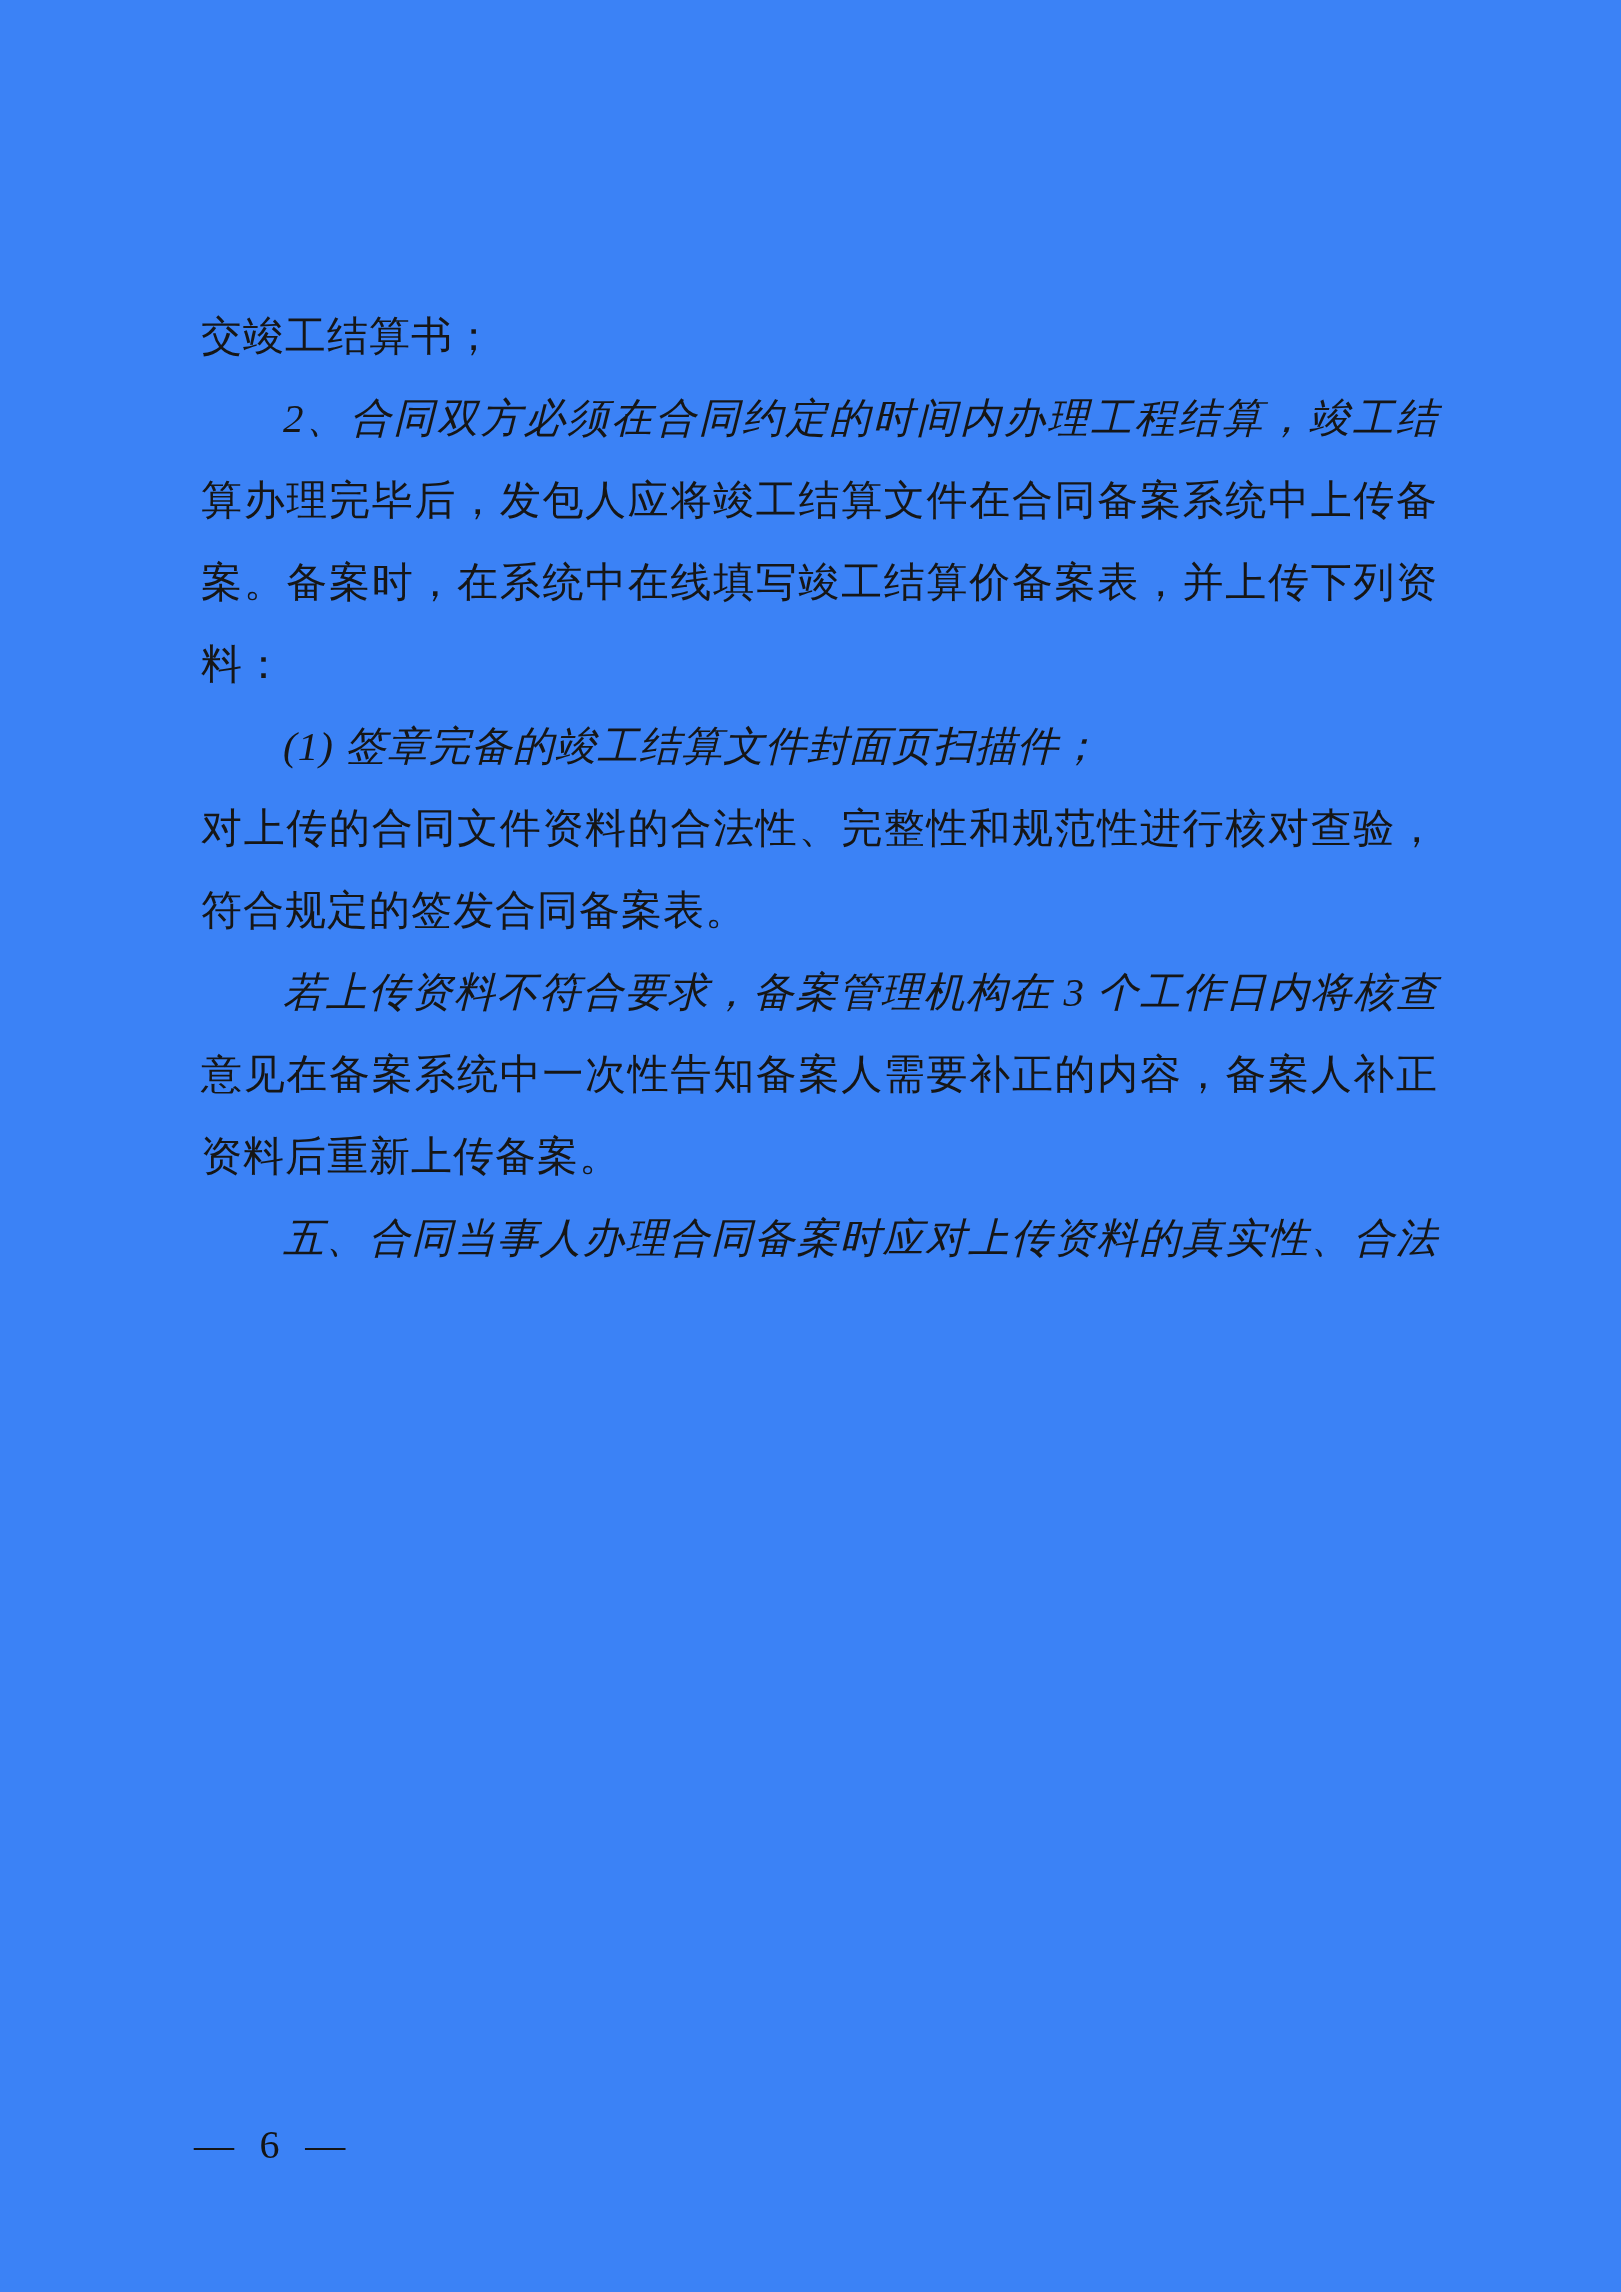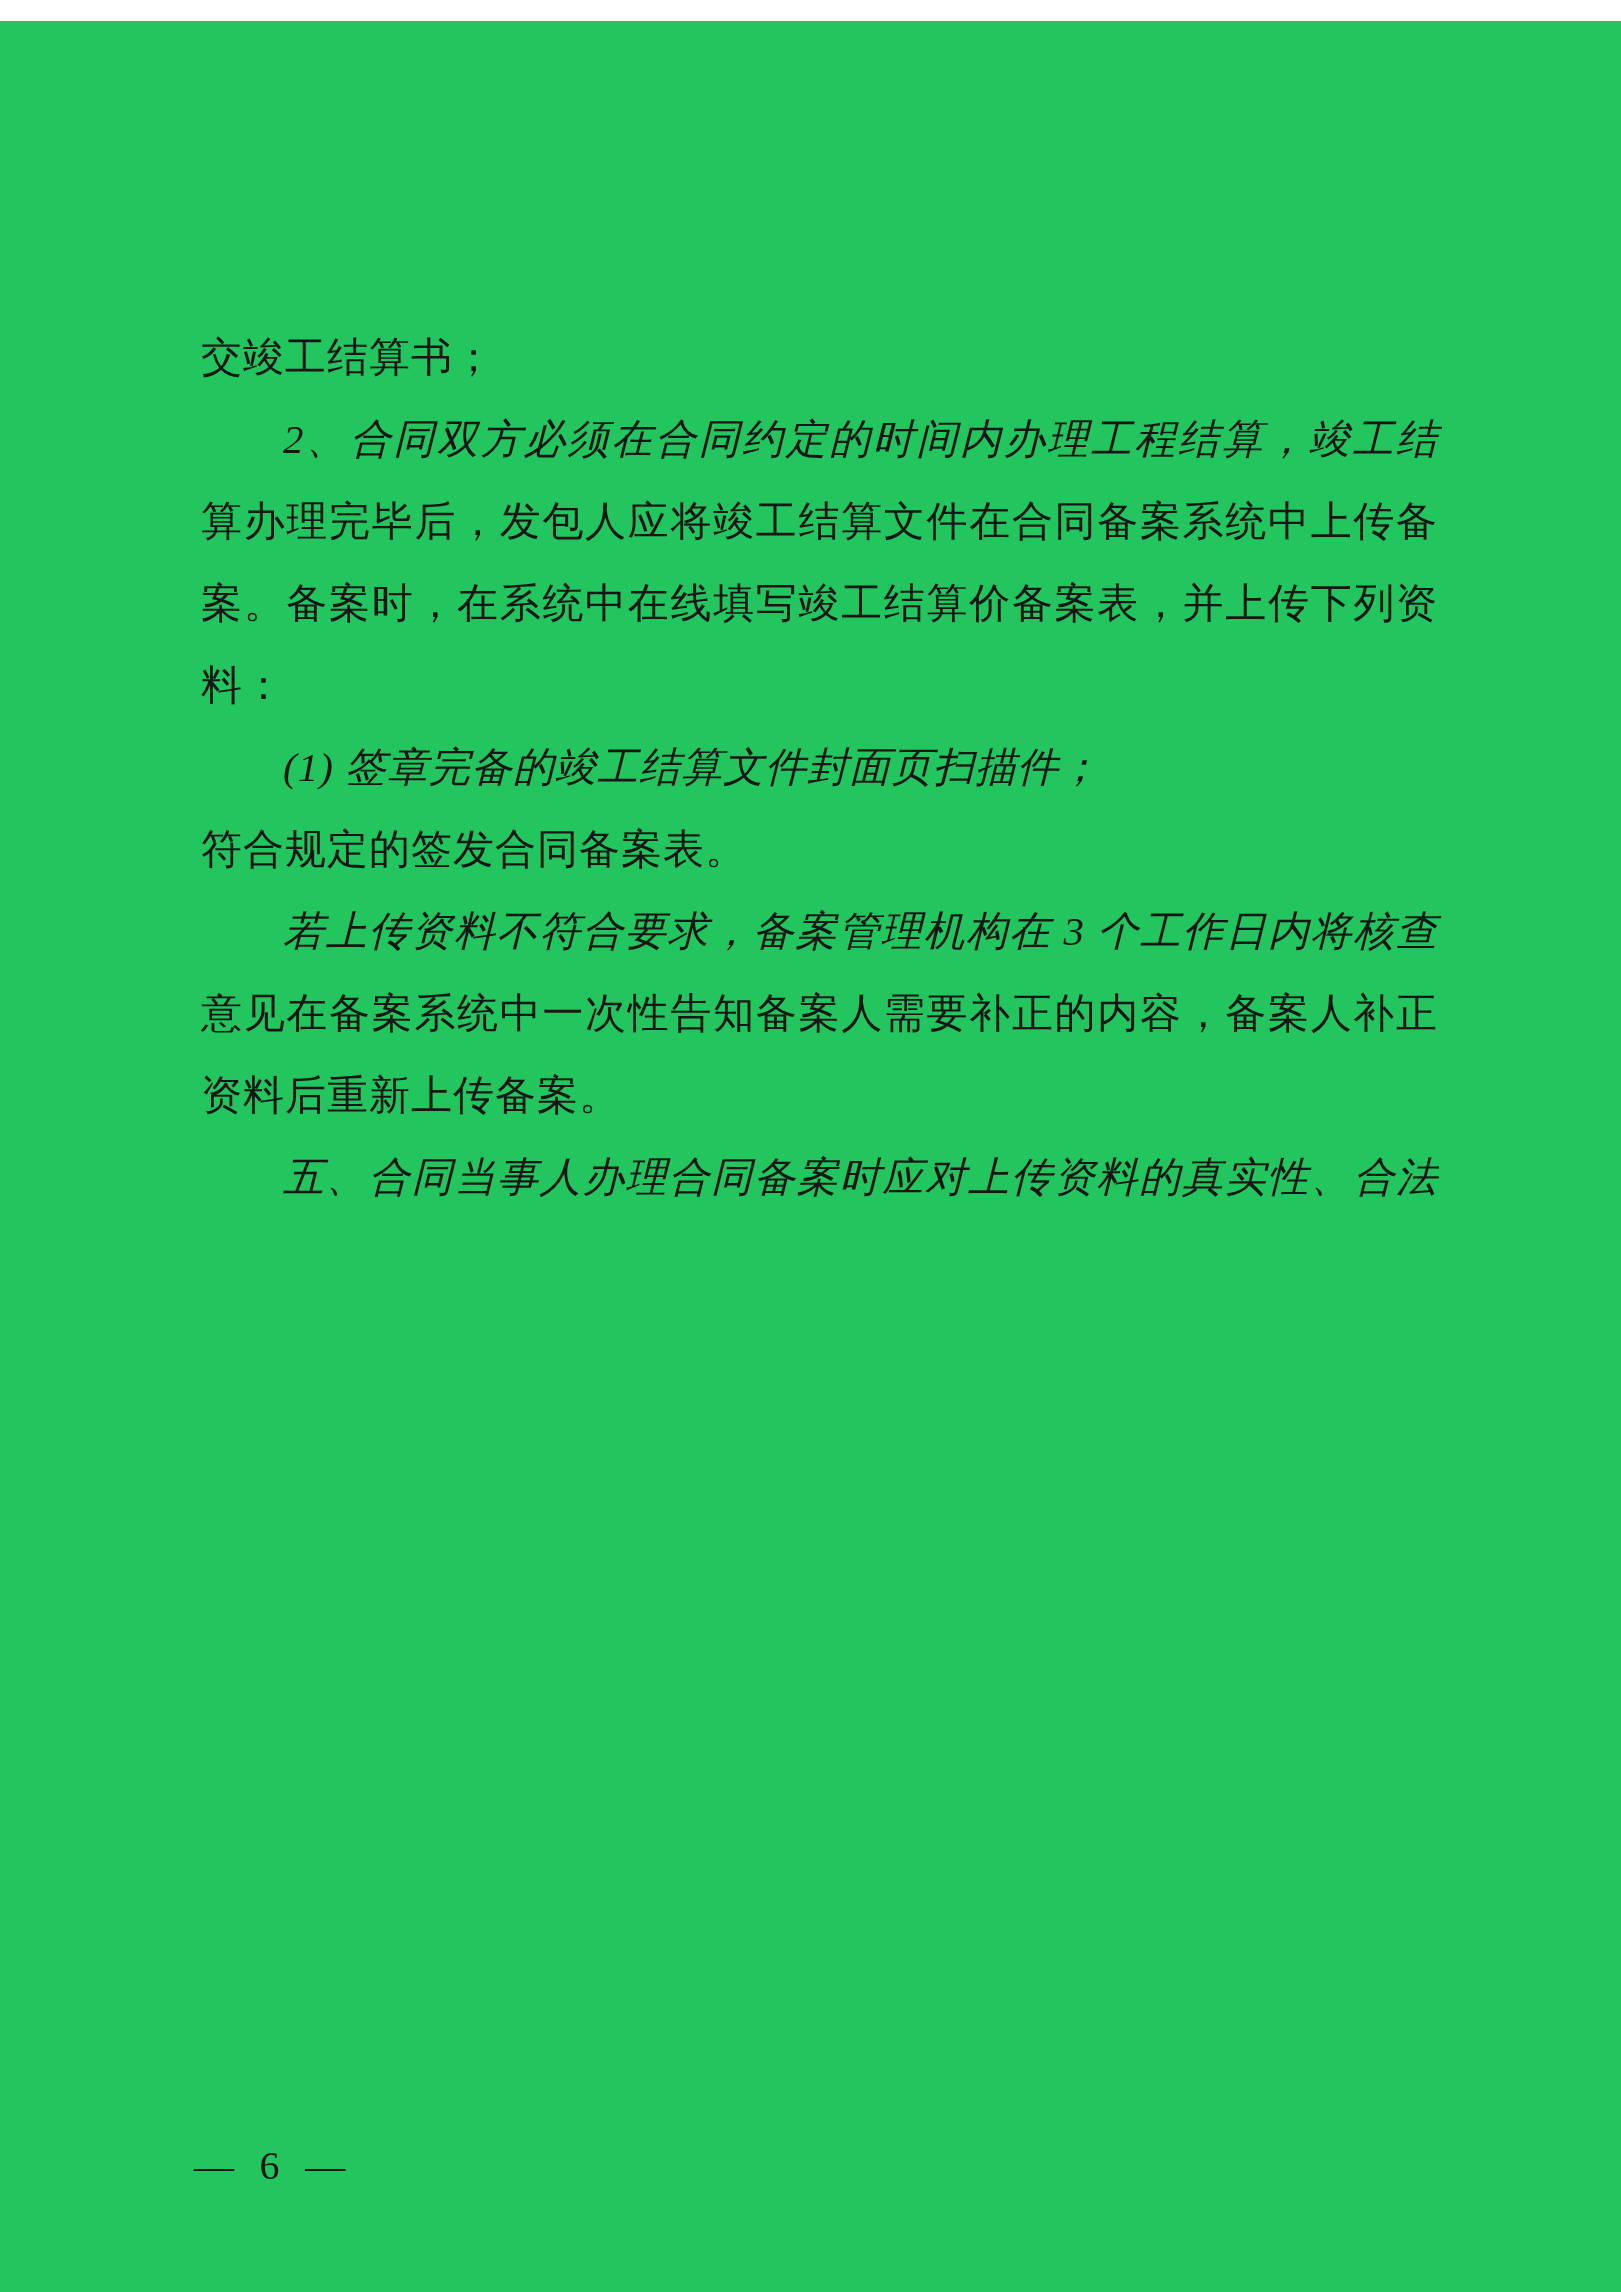--- a/index.html
+++ b/index.html
@@ -11,22 +11,21 @@
     height: 2293px;
     background: #ffffff;
     position: relative;
     overflow: hidden;
     font-family: "Liberation Serif", "DejaVu Serif", serif;
     color: #161616;
   }
   .sheet {
     position: absolute;
     inset: 0;
-    background: #22c55e;
-    margin-top: 21px;
+    background: #3b82f6;
   }
   .textblock {
     position: absolute;
     left: 201px;
     top: 295px;
     width: 1237px;
   }
   .line {
     font-size: 41px;
     line-height: 82px;
@@ -59,20 +58,21 @@
 
 <div class="sheet">
 
   <div class="textblock">
     <div class="line">交竣工结算书；</div>
     <div class="line indent justify">2、合同双方必须在合同约定的时间内办理工程结算，竣工结</div>
     <div class="line justify">算办理完毕后，发包人应将竣工结算文件在合同备案系统中上传备</div>
     <div class="line justify">案。备案时，在系统中在线填写竣工结算价备案表，并上传下列资</div>
     <div class="line">料：</div>
     <div class="line indent">(1) 签章完备的竣工结算文件封面页扫描件；</div>
+    <div class="line justify">对上传的合同文件资料的合法性、完整性和规范性进行核对查验，</div>
     <div class="line">符合规定的签发合同备案表。</div>
     <div class="line indent justify">若上传资料不符合要求，备案管理机构在 3 个工作日内将核查</div>
     <div class="line justify">意见在备案系统中一次性告知备案人需要补正的内容，备案人补正</div>
     <div class="line">资料后重新上传备案。</div>
     <div class="line indent justify">五、合同当事人办理合同备案时应对上传资料的真实性、合法</div>
   </div>
 
   <div class="footer">— 6 —</div>
 
 </div>

